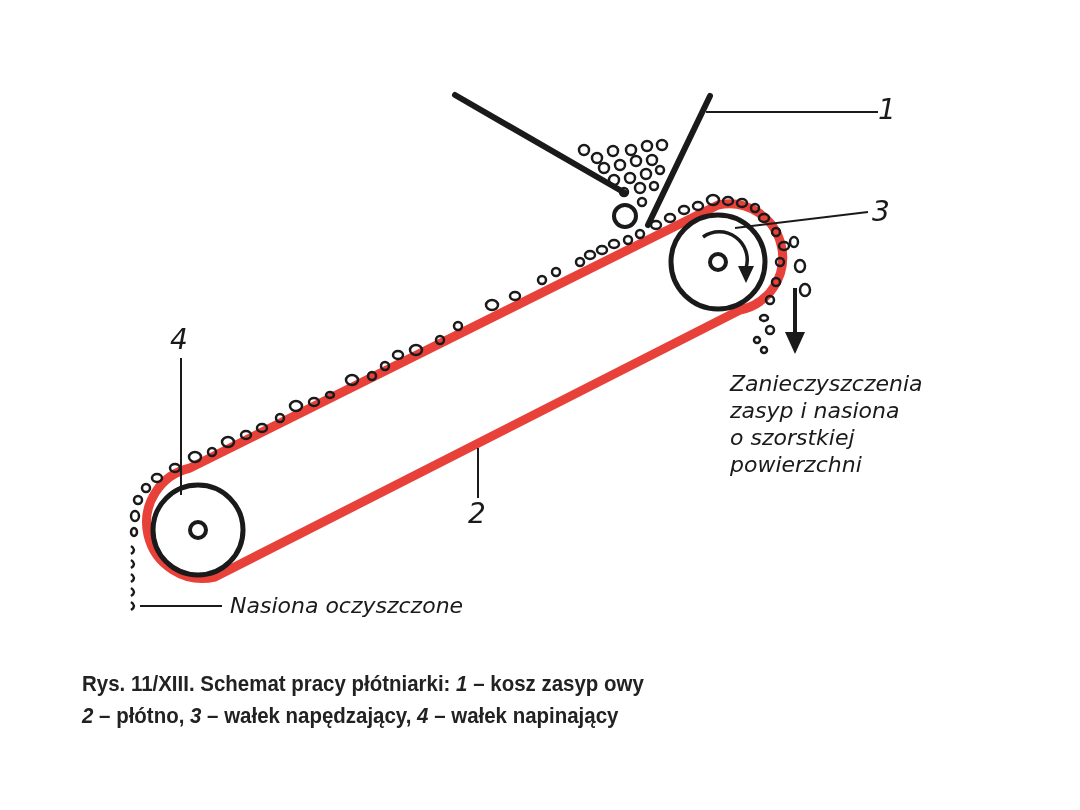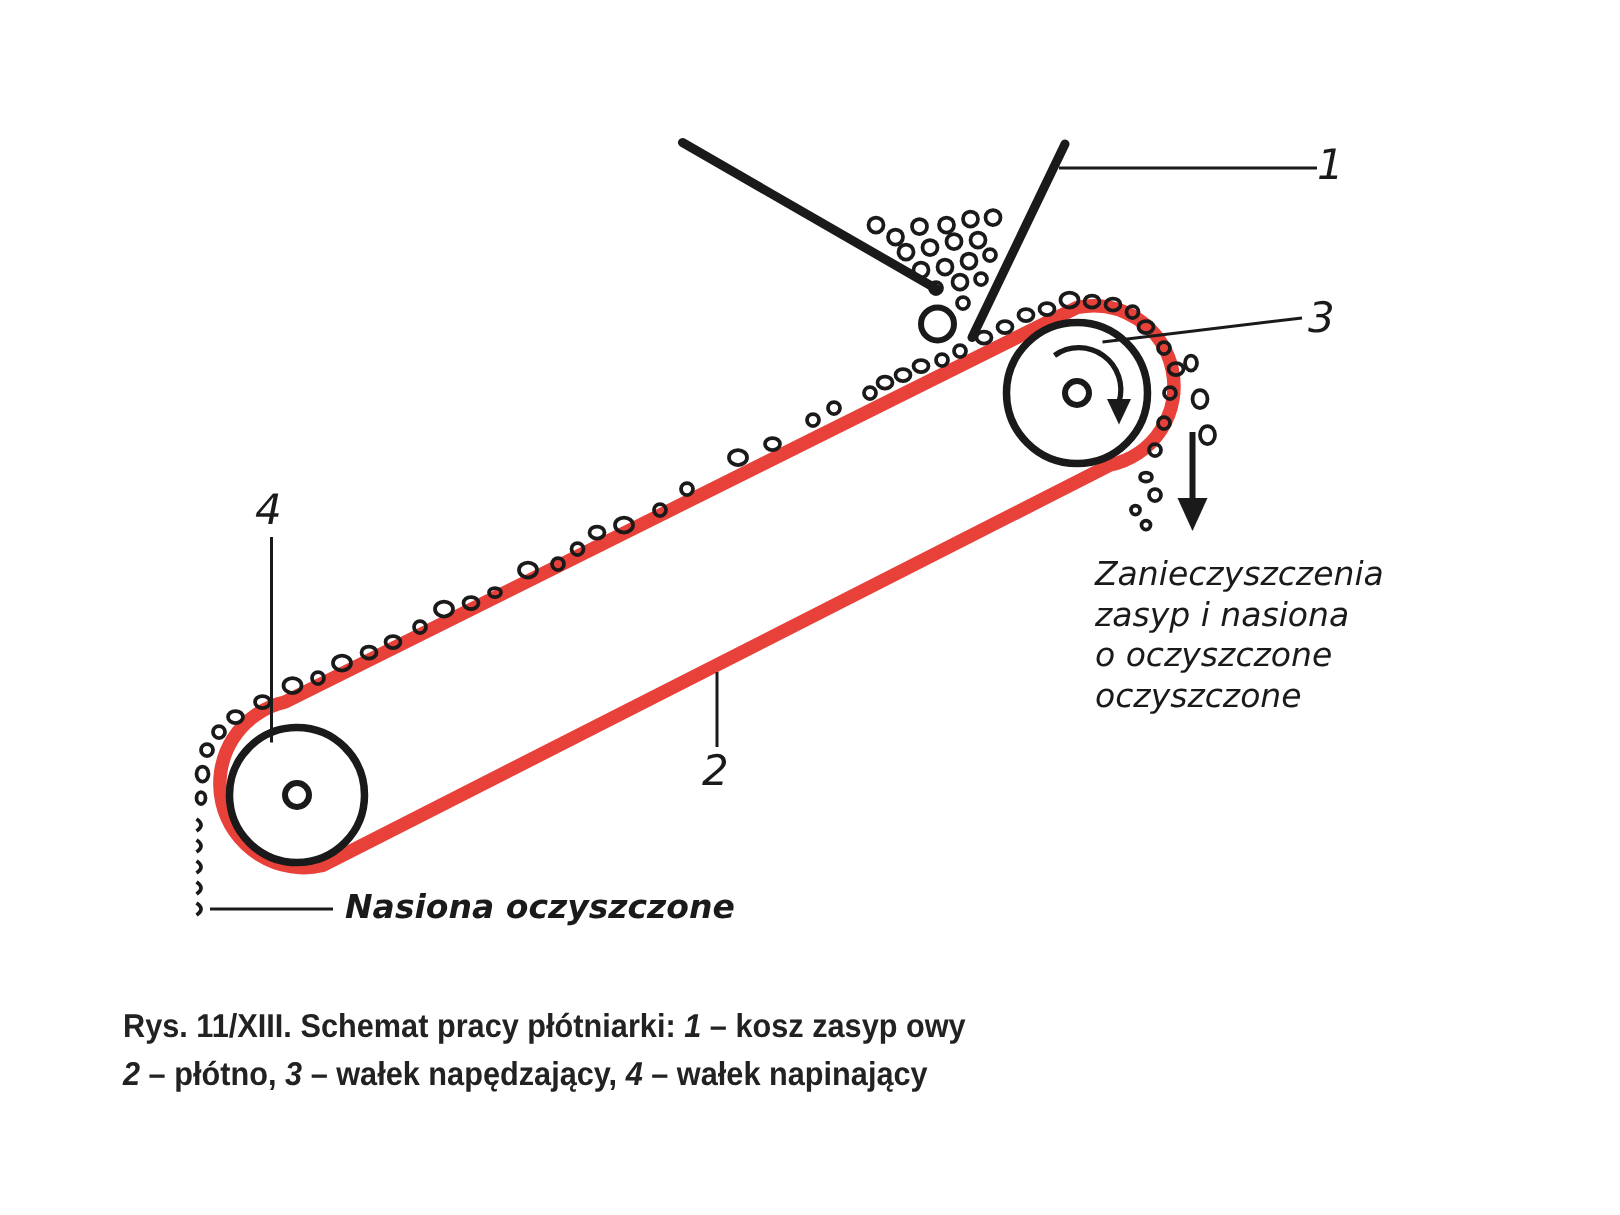--- a/index.html
+++ b/index.html
@@ -166,22 +166,22 @@
     </g>
   </svg>
 
   <span class="label-num" style="left:878px; top:96px;">1</span>
   <span class="label-num" style="left:872px; top:198px;">3</span>
   <span class="label-num" style="left:468px; top:500px;">2</span>
   <span class="label-num" style="left:170px; top:326px;">4</span>
 
   <div class="note" style="left:730px; top:370px;"><span>Zanieczyszczenia</span>
 <span>zasyp i nasiona</span>
-<span>o oczyszczone</span>
-<span>oczyszczone</span></div>
+<span>o szorstkiej</span>
+<span>powierzchni</span></div>
 
-  <div class="note" style="left:230px; top:592px;font-weight:bold;">Nasiona oczyszczone</div>
+  <div class="note" style="left:230px; top:592px;">Nasiona oczyszczone</div>
 
   <div class="caption">
     <span>Rys. 11/XIII. Schemat pracy płótniarki: </span><span class="it">1</span><span> – kosz zasyp owy</span><br>
     <span class="it">2</span><span> – płótno, </span><span class="it">3</span><span> – wałek napędzający, </span><span class="it">4</span><span> – wałek napinający</span>
   </div>
 </div>
 
 </body></html>

